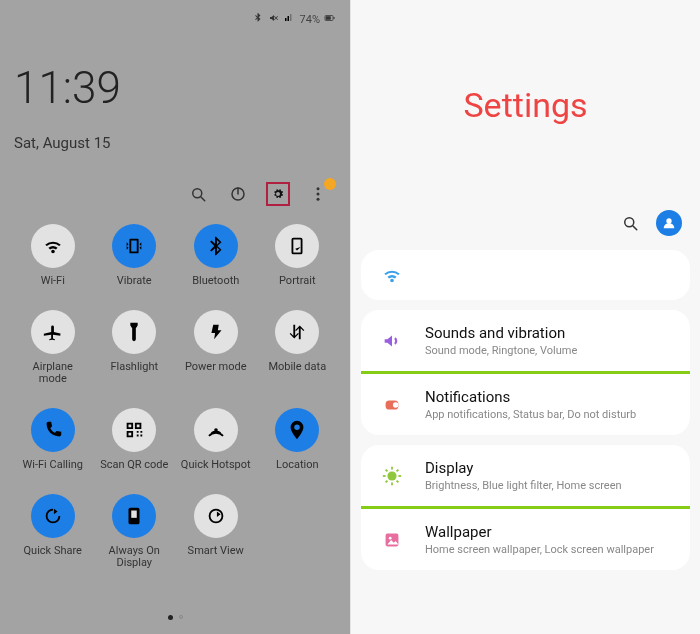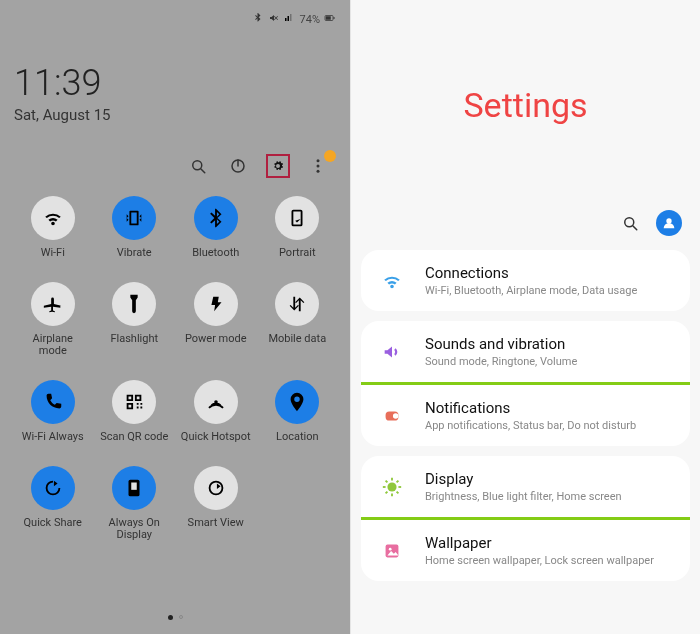--- a/index.html
+++ b/index.html
@@ -23,22 +23,22 @@
     display: flex;
     justify-content: flex-end;
     align-items: center;
     font-size: 11px;
     color: #444;
     gap: 4px;
     height: 18px;
   }
   .status-bar svg { width: 12px; height: 12px; }
   .clock-block { margin-top: 34px; }
-  .clock-time { font-size: 36px; font-weight: 300; color: #222; }
-  .clock-date { font-size: 15px; color: #333; margin-top: 2px; }
+  .clock-time { font-size: 44px; font-weight: 300; color: #222; }
+  .clock-date { font-size: 15px; color: #333; margin-top: 20px; }
   .action-row {
     display: flex;
     justify-content: flex-end;
     align-items: center;
     gap: 16px;
     margin-top: 30px;
     padding-right: 6px;
   }
   .action-row svg { width: 18px; height: 18px; }
   .action-icon { display:flex; align-items:center; justify-content:center; width:24px; height:24px; cursor:pointer; }
@@ -358,21 +358,21 @@
           </svg>
         </div>
         <div class="tile-label">Mobile data</div>
       </div>
       <div class="tile">
         <div class="tile-circle active">
           <svg viewBox="0 0 24 24">
             <use href="#i-wificalling"></use>
           </svg>
         </div>
-        <div class="tile-label">Wi-Fi Always</div>
+        <div class="tile-label">Wi-Fi Calling</div>
       </div>
       <div class="tile">
         <div class="tile-circle ">
           <svg viewBox="0 0 24 24">
             <use href="#i-scanqr"></use>
           </svg>
         </div>
         <div class="tile-label">Scan QR code</div>
       </div>
       <div class="tile">
@@ -438,24 +438,20 @@
       </span>
   </div>
   <div class="cards" id="cards">
       <div class="card">
         <div class="row">
           <div class="row-icon">
             <svg viewBox="0 0 24 24" style="color:#3aa0e8">
               <use href="#i-wifi" class="fg" style="fill:#3aa0e8"></use>
             </svg>
           </div>
-          <div class="row-text">
-            <div class="row-title">Connections</div>
-            <div class="row-sub">Wi-Fi, Bluetooth, Airplane mode, Data usage</div>
-          </div>
         </div>
       </div>
       <div class="card">
         <div class="row">
           <div class="row-icon">
             <svg viewBox="0 0 24 24" style="color:#9a5fe0">
               <use href="#i-sound" class="fg" style="fill:#9a5fe0"></use>
             </svg>
           </div>
           <div class="row-text">

